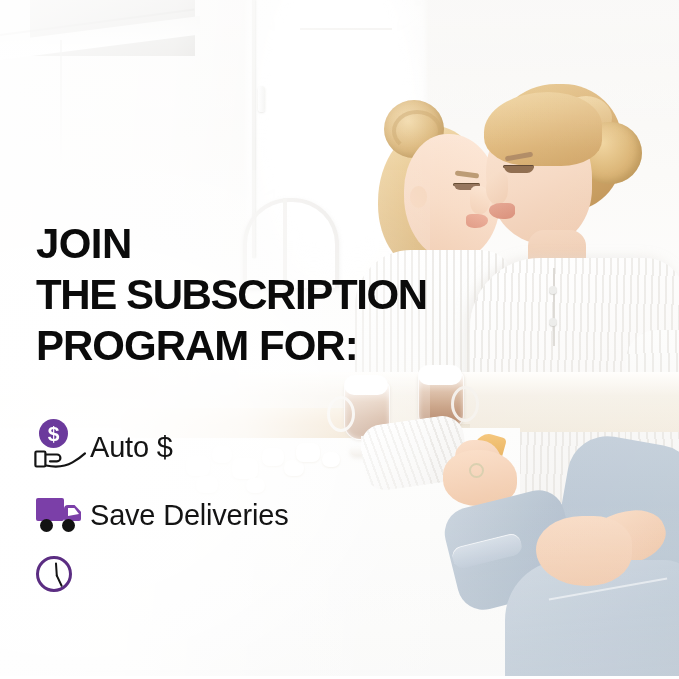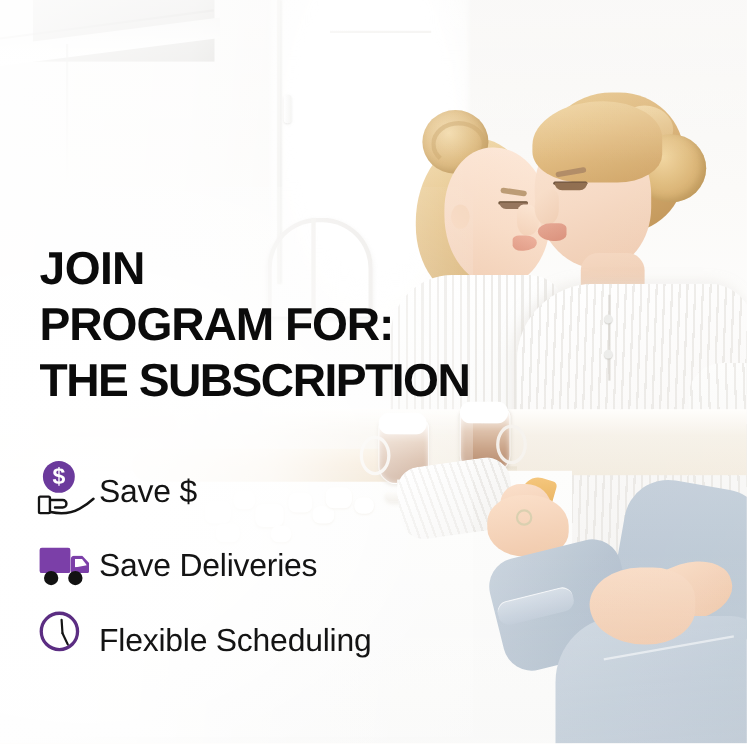--- a/index.html
+++ b/index.html
@@ -753,38 +753,38 @@
     <div class="m-hand2"></div>
 
     <div class="wash"></div>
     <div class="wash-left"></div>
   </div>
 
   <div class="content">
 
     <h1 class="headline">
       <span class="line l1">JOIN</span>
+      <span class="line l2">THE SUBSCRIPTION</span>
       <span class="line l3">PROGRAM FOR:</span>
-      <span class="line l2">THE SUBSCRIPTION</span>
     </h1>
 
     <div class="features">
 
       <div class="feature">
         <div class="ic">
           <div class="coin">
             <span>$</span>
           </div>
           <svg class="hand-svg" width="54" height="28" viewBox="0 0 54 28">
             <rect x="1.4" y="6.5" width="10" height="15" rx="1.2" fill="none" stroke="#141414" stroke-width="2.2"></rect>
             <path d="M12 9.5 H23 a3.4 3.4 0 0 1 0 6.8 H16" fill="none" stroke="#141414" stroke-width="2.2" stroke-linecap="round" stroke-linejoin="round"></path>
             <path d="M12 20.5 C22 22.6 31 21.6 38.5 17.4 C43 14.9 47.5 11.6 51 8.4" fill="none" stroke="#141414" stroke-width="2.2" stroke-linecap="round"></path>
           </svg>
         </div>
-        <div class="label">Save $</div>
+        <div class="label">Auto $</div>
       </div>
 
       <div class="feature">
         <div class="ic">
           <div class="truck-box"></div>
           <div class="truck-cab"></div>
           <div class="truck-win"></div>
           <div class="wheel w1"></div>
           <div class="wheel w2"></div>
         </div>
@@ -792,18 +792,17 @@
       </div>
 
       <div class="feature">
         <div class="ic">
           <div class="clockface"></div>
           <svg width="40" height="40" viewBox="0 0 40 40" style="position:absolute;left:2px;top:2px">
             <path d="M20 7.5 L20.8 19.6" stroke="#141414" stroke-width="2" stroke-linecap="round" fill="none"></path>
             <path d="M20.8 19.6 L25.6 29.8" stroke="#141414" stroke-width="2" stroke-linecap="round" fill="none"></path>
           </svg>
         </div>
-        <div class="label">Flexible Scheduling</div>
       </div>
 
     </div>
   </div>
 </div>
 
 </body></html>

